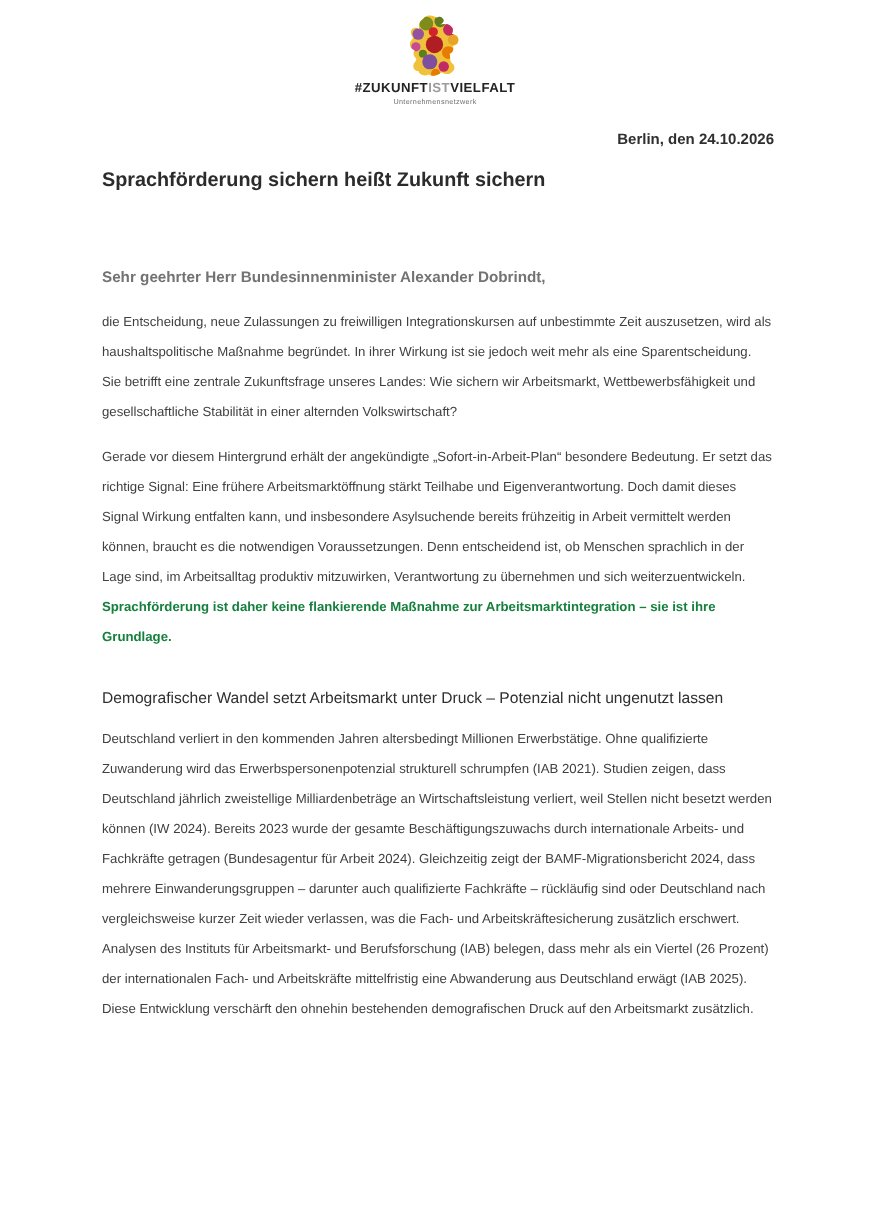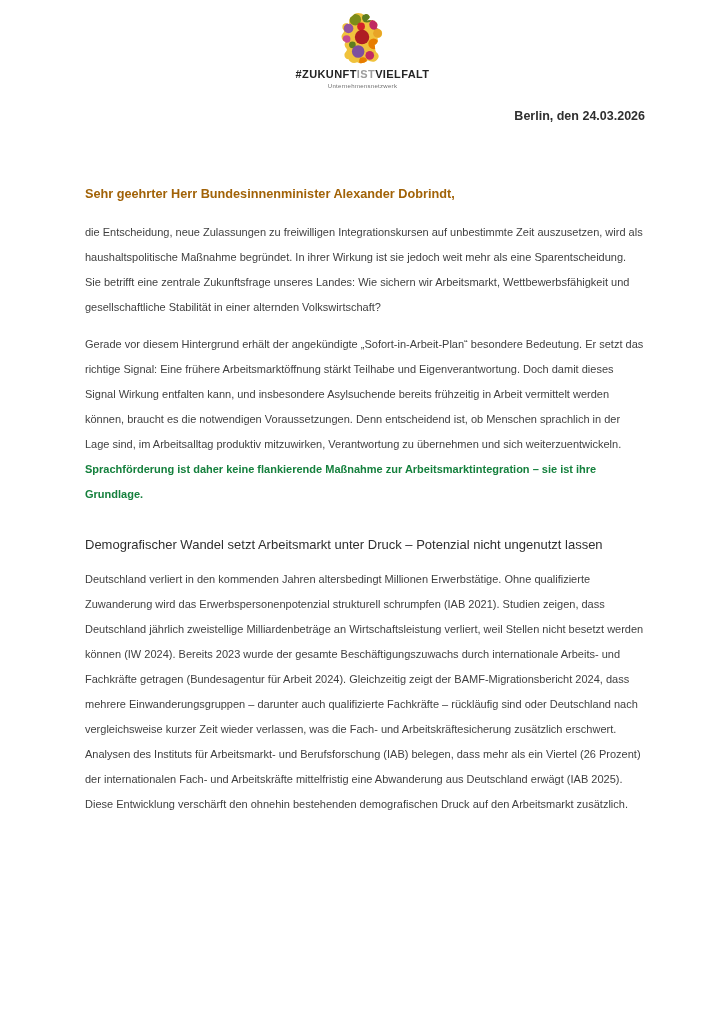--- a/index.html
+++ b/index.html
@@ -53,21 +53,21 @@
     font-size: 16.5px;
     font-weight: bold;
     line-height: 22px;
     color: #2b2b2b;
   }
   .salutation {
     margin: 58px 0 0 0;
     font-weight: bold;
     font-size: 12.7px;
     line-height: 25px;
-    color: #a16207;
+    color: #737373;
   }
   p.body {
     margin: 12px 0 0 0;
     font-size: 11px;
     line-height: 25px;
     color: #3f3f3f;
     max-width: 560px;
   }
   p.body strong { color: #15803d; }
   .section-heading {
@@ -108,22 +108,23 @@
         <circle cx="25" cy="41" r="6.5" fill="#7e4f9e"></circle>
         <circle cx="37" cy="45" r="4.5" fill="#c12a62"></circle>
         <circle cx="30" cy="51" r="4" fill="#e77c00"></circle>
       </g>
     </svg>
     <div class="wordmark"><span>#ZUKUNFT</span><span class="wm-mid">IST</span><span>VIELFALT</span></div>
     <div class="tagline">Unternehmensnetzwerk</div>
   </header>
 
   <main class="content">
-    <div class="dateline">Berlin, den 24.03.2026</div>
+    <div class="dateline">Berlin, den 24.10.2026</div>
 
+    <h1 class="title">Sprachförderung sichern heißt Zukunft sichern</h1>
 
     <p class="salutation">Sehr geehrter Herr Bundesinnenminister Alexander Dobrindt,</p>
 
     <p class="body first-after-salutation">die Entscheidung, neue Zulassungen zu freiwilligen Integrationskursen auf unbestimmte Zeit auszusetzen, wird als haushaltspolitische Maßnahme begründet. In ihrer Wirkung ist sie jedoch weit mehr als eine Sparentscheidung. Sie betrifft eine zentrale Zukunftsfrage unseres Landes: Wie sichern wir Arbeitsmarkt, Wettbewerbsfähigkeit und gesellschaftliche Stabilität in einer alternden Volkswirtschaft?</p>
 
     <p class="body"><span>Gerade vor diesem Hintergrund erhält der angekündigte „Sofort-in-Arbeit-Plan“ besondere Bedeutung. Er setzt das richtige Signal: Eine frühere Arbeitsmarktöffnung stärkt Teilhabe und Eigenverantwortung. Doch damit dieses Signal Wirkung entfalten kann, und insbesondere Asylsuchende bereits frühzeitig in Arbeit vermittelt werden können, braucht es die notwendigen Voraussetzungen. Denn entscheidend ist, ob Menschen sprachlich in der Lage sind, im Arbeitsalltag produktiv mitzuwirken, Verantwortung zu übernehmen und sich weiterzuentwickeln. </span><strong>Sprachförderung ist daher keine flankierende Maßnahme zur Arbeitsmarktintegration – sie ist ihre Grundlage.</strong></p>
 
     <h2 class="section-heading">Demografischer Wandel setzt Arbeitsmarkt unter Druck – Potenzial nicht ungenutzt lassen</h2>
 
     <p class="body after-heading">Deutschland verliert in den kommenden Jahren altersbedingt Millionen Erwerbstätige. Ohne qualifizierte Zuwanderung wird das Erwerbspersonenpotenzial strukturell schrumpfen (IAB 2021). Studien zeigen, dass Deutschland jährlich zweistellige Milliardenbeträge an Wirtschaftsleistung verliert, weil Stellen nicht besetzt werden können (IW 2024). Bereits 2023 wurde der gesamte Beschäftigungszuwachs durch internationale Arbeits- und Fachkräfte getragen (Bundesagentur für Arbeit 2024). Gleichzeitig zeigt der BAMF-Migrationsbericht 2024, dass mehrere Einwanderungsgruppen – darunter auch qualifizierte Fachkräfte – rückläufig sind oder Deutschland nach vergleichsweise kurzer Zeit wieder verlassen, was die Fach- und Arbeitskräftesicherung zusätzlich erschwert. Analysen des Instituts für Arbeitsmarkt- und Berufsforschung (IAB) belegen, dass mehr als ein Viertel (26 Prozent) der internationalen Fach- und Arbeitskräfte mittelfristig eine Abwanderung aus Deutschland erwägt (IAB 2025). Diese Entwicklung verschärft den ohnehin bestehenden demografischen Druck auf den Arbeitsmarkt zusätzlich.</p>

